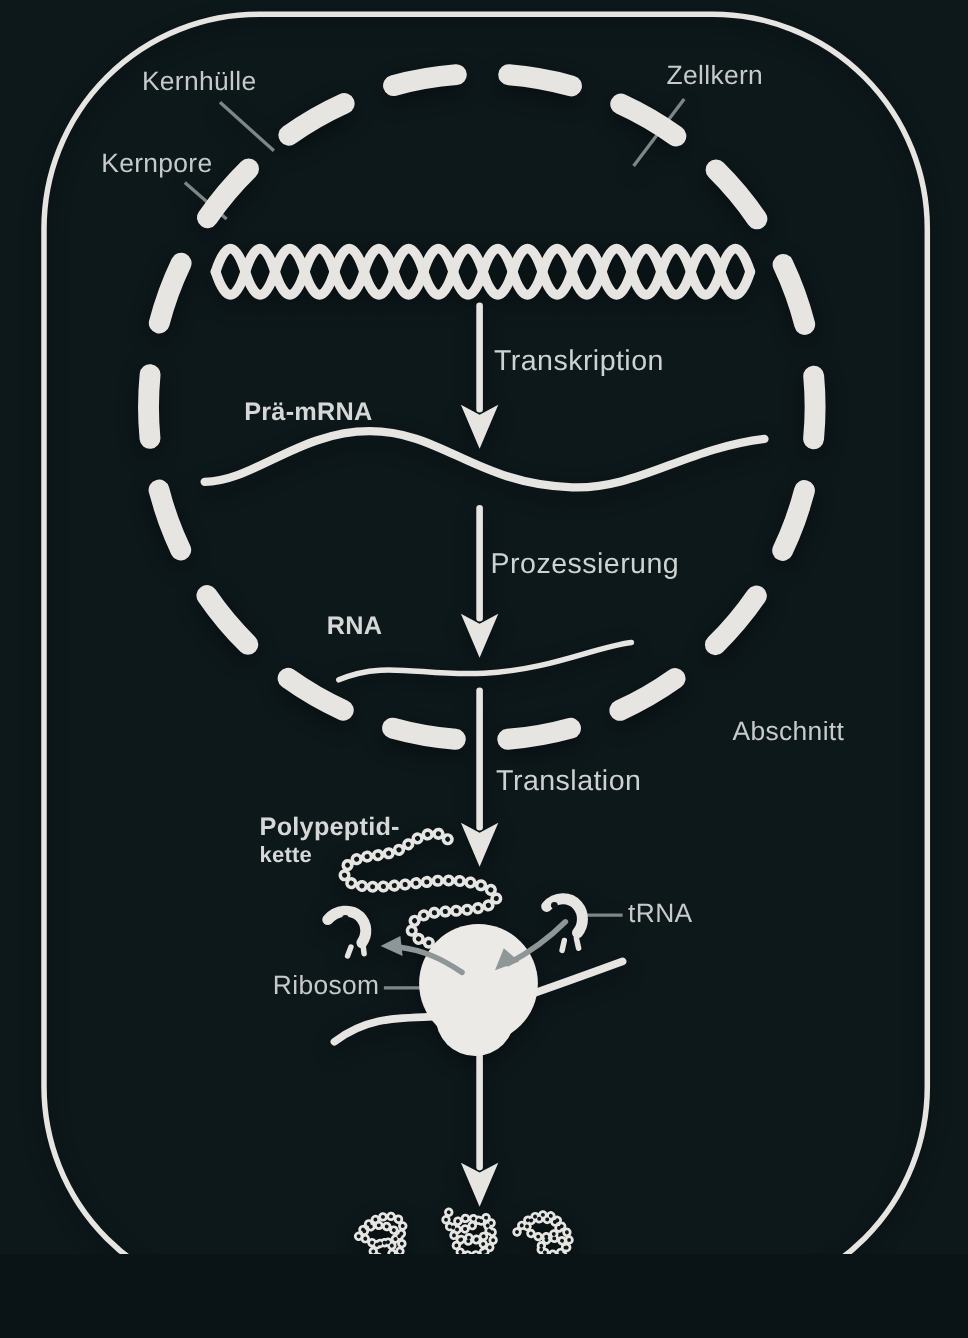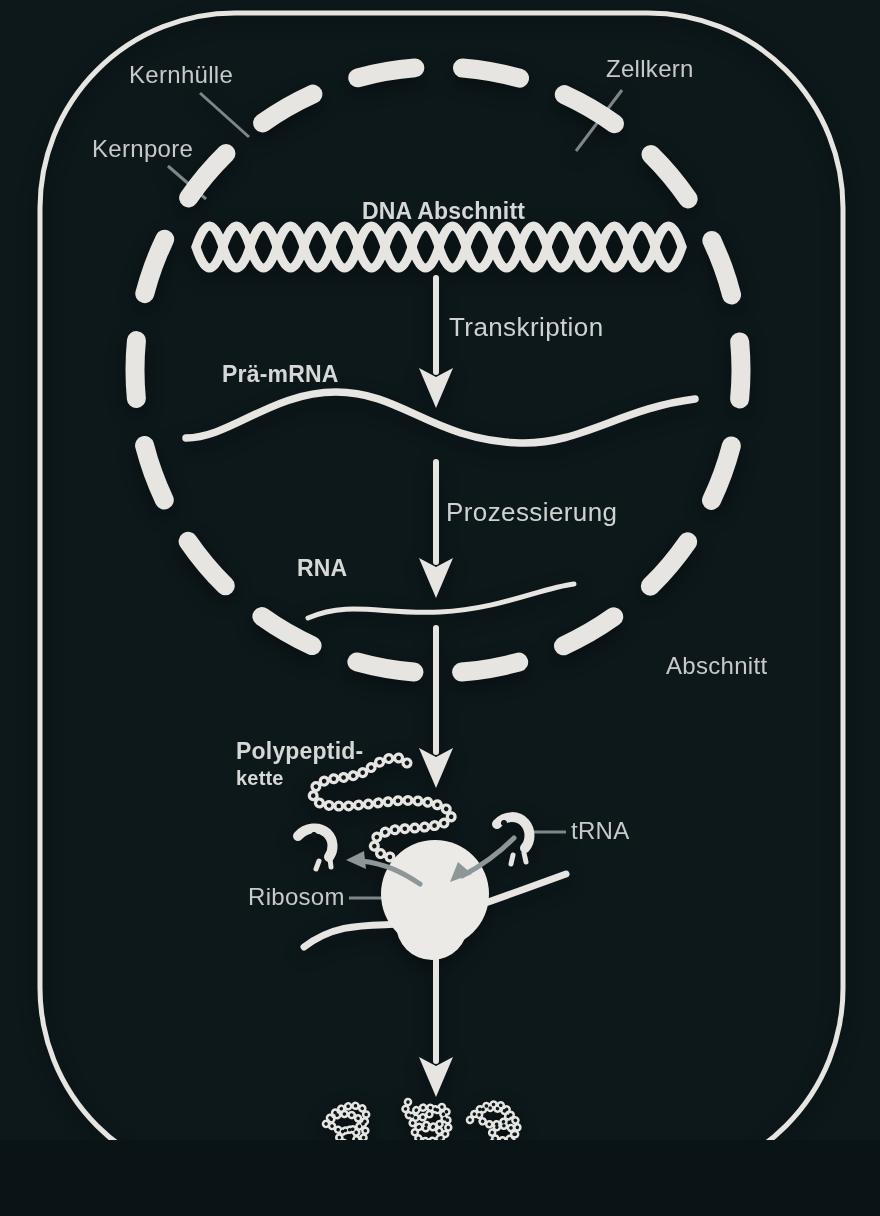--- a/index.html
+++ b/index.html
@@ -159,24 +159,24 @@
           M470 1120 C480 1102 504 1100 508 1112 C512 1124 486 1130 480 1118
           C474 1106 500 1104 512 1116 C524 1128 514 1142 500 1140
           C486 1138 492 1124 506 1126 C518 1128 516 1142 504 1146 C496 1149 490 1144 492 1136"></path>
       </g>
     </g>
   </svg>
 
   <div class="lbl" style="left:129px;top:61px">Kernhülle</div>
   <div class="lbl" style="left:92px;top:135px">Kernpore</div>
   <div class="lbl" style="left:606px;top:55px">Zellkern</div>
-  <div class="lbl-bold" style="left:362px;top:198px">DNA Abschnitt</div>
   <div class="step" style="left:449px;top:312px">Transkription</div>
   <div class="lbl-bold" style="left:222px;top:361px">Prä-mRNA</div>
   <div class="step" style="left:446px;top:497px">Prozessierung</div>
   <div class="lbl-bold" style="left:297px;top:555px">RNA</div>
   <div class="lbl" style="left:666px;top:652px">Abschnitt</div>
+  <div class="step" style="left:451px;top:694px">Translation</div>
   <div class="lbl-bold" style="left:236px;top:738px;font-size:23px">Polypeptid-</div>
   <div class="lbl-bold" style="left:236px;top:767px;font-size:20px">kette</div>
   <div class="lbl" style="left:571px;top:817px">tRNA</div>
   <div class="lbl" style="left:248px;top:883px">Ribosom</div>
 
 </div>
 
 </body></html>

